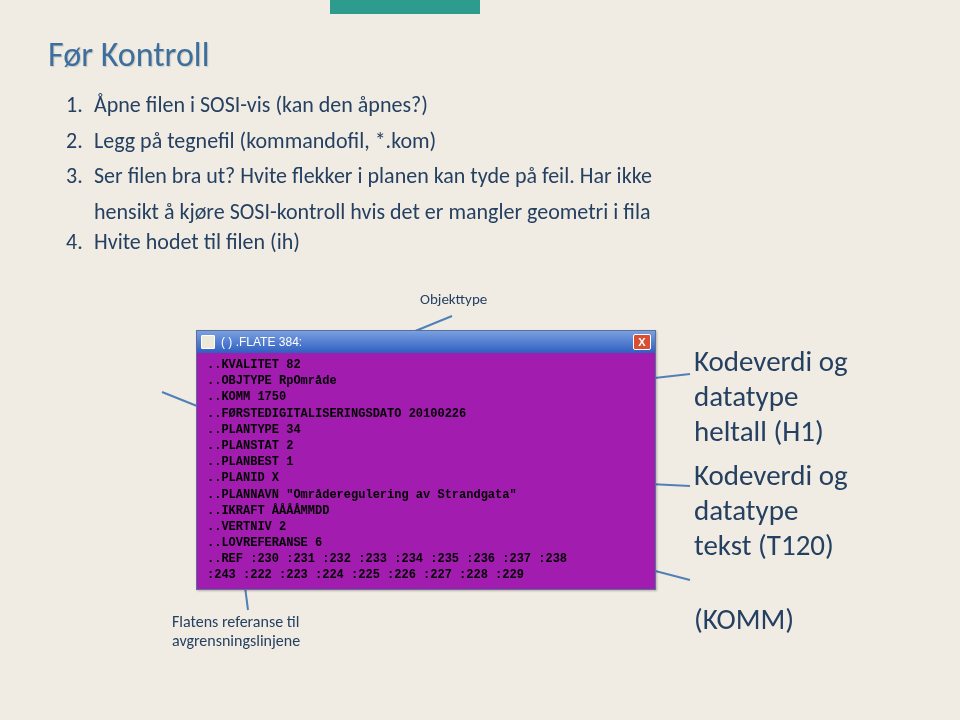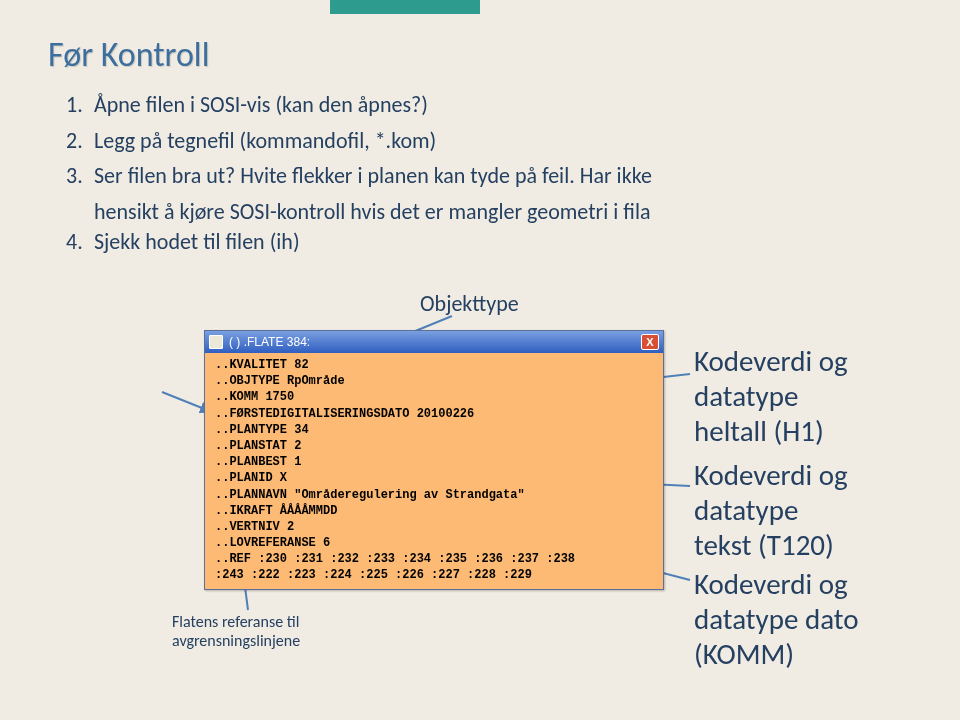--- a/index.html
+++ b/index.html
@@ -4,29 +4,29 @@
 <style>
   * { box-sizing: border-box; margin: 0; padding: 0; }
   html, body { width: 960px; height: 720px; background: #f0ece3; font-family: Calibri, Arial, sans-serif; overflow: hidden; }
   .slide { position: relative; width: 960px; height: 720px; }
   .topstrip { position: absolute; top: 0; left: 330px; width: 150px; height: 14px; background: #2e9b8f; }
   .title { position: absolute; top: 34px; left: 48px; font-size: 34px; font-weight: 400; color: #3d6f9e; text-shadow: 1px 1px 1px rgba(0,0,0,.15); }
   .list { position: absolute; top: 90px; left: 66px; width: 820px; font-size: 22px; color: #254061; line-height: 1.35; }
   .list .row { display: flex; margin-bottom: 6px; }
   .list .num { width: 28px; flex-shrink: 0; }
   .list .cont { padding-left: 28px; }
-  .objekttype-label { position: absolute; top: 290px; left: 420px; font-size: 22px; color: #254061; }
+  .objekttype-label { position: absolute; top: 290px; left: 420px; font-size: 15px; color: #254061; }
   .egenskap-label { position: absolute; top: 372px; left: 38px; font-size: 22px; color: #254061; }
   .flatens-label { position: absolute; top: 612px; left: 172px; width: 220px; font-size: 16px; color: #254061; line-height: 1.2; }
   .right-label { position: absolute; left: 694px; width: 240px; font-size: 29px; color: #254061; line-height: 1.2; }
   .r1 { top: 344px; }
   .r2 { top: 458px; }
   .r3 { top: 567px; }
 
-  .win { position: absolute; top: 330px; left: 204px; width: 460px; background: #fdba74; border: 1px solid #5a6f9a; box-shadow: 1px 1px 2px rgba(0,0,0,.25); font-family: "Tahoma","Verdana",sans-serif; font-size: 11.5px; }
+  .win { position: absolute; top: 330px; left: 196px; width: 460px; background: #a21caf; border: 1px solid #5a6f9a; box-shadow: 1px 1px 2px rgba(0,0,0,.25); font-family: "Tahoma","Verdana",sans-serif; font-size: 11.5px; }
   .win-titlebar { height: 22px; background: linear-gradient(#7aa0e0,#2f5ec0); display: flex; align-items: center; padding: 0 4px; color: #fff; font-size: 12px; }
   .win-ico { width: 14px; height: 14px; border: 1px solid #fff; background: #ece9d8; margin-right: 6px; flex-shrink:0; border-radius: 1px; }
   .win-title { flex: 1; color: #fff; }
   .win-close { width: 18px; height: 16px; background: #d94f33; border: 1px solid #fff; border-radius: 2px; display:flex; align-items:center; justify-content:center; color:#fff; font-weight:bold; font-size:11px; line-height:1; }
   .win-body { padding: 4px 6px 5px 10px; color: #000; white-space: pre; line-height: 1.35; font-family: "Lucida Console","Courier New",monospace; font-size: 12px; font-weight: bold; }
 
   
   .arrow { position: absolute; stroke: #5080b8; stroke-width: 2; fill: #5080b8; }
 </style>
 </head>
@@ -48,41 +48,41 @@
     </div>
     <div class="row">
       <span class="num">3.</span>
       <span>Ser filen bra ut? Hvite flekker i planen kan tyde på feil. Har ikke</span>
     </div>
     <div class="cont">
       <span>hensikt å kjøre SOSI-kontroll hvis det er mangler geometri i fila</span>
     </div>
     <div class="row">
       <span class="num">4.</span>
-      <span>Sjekk hodet til filen (ih)</span>
+      <span>Hvite hodet til filen (ih)</span>
     </div>
   </div>
 
   <div class="objekttype-label">Objekttype</div>
 
   <div class="flatens-label">
     <span>Flatens referanse til</span><br>
     <span>avgrensningslinjene</span>
   </div>
 
   <div class="right-label r1">
     <span>Kodeverdi og datatype</span><br>
     <span>heltall (H1)</span>
   </div>
   <div class="right-label r2">
     <span>Kodeverdi og datatype</span><br>
     <span>tekst (T120)</span>
   </div>
   <div class="right-label r3">
-    <span>Kodeverdi og datatype dato</span><br>
+    <br>
     <span>(KOMM)</span>
   </div>
 
   <svg width="960" height="720" style="position:absolute;top:0;left:0;pointer-events:none">
     <defs>
       <marker id="ah" markerWidth="8" markerHeight="8" refX="6" refY="3" orient="auto">
         <path d="M0,0 L7,3 L0,6 Z" fill="#5080b8"></path>
       </marker>
     </defs>
     <line class="arrow" x1="452" y1="316" x2="320" y2="370" marker-end="url(#ah)"></line>

